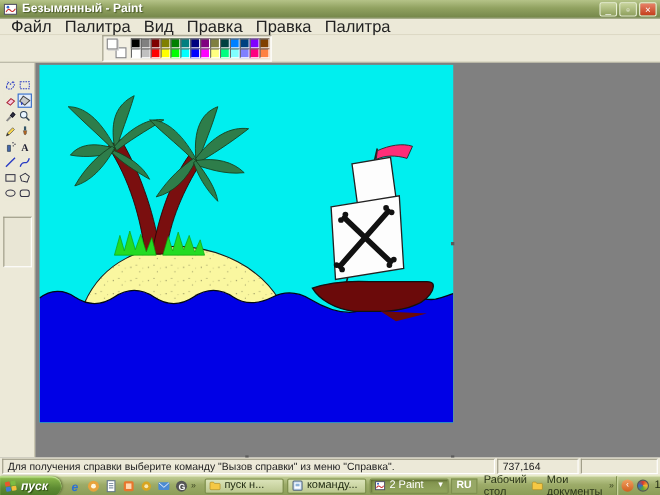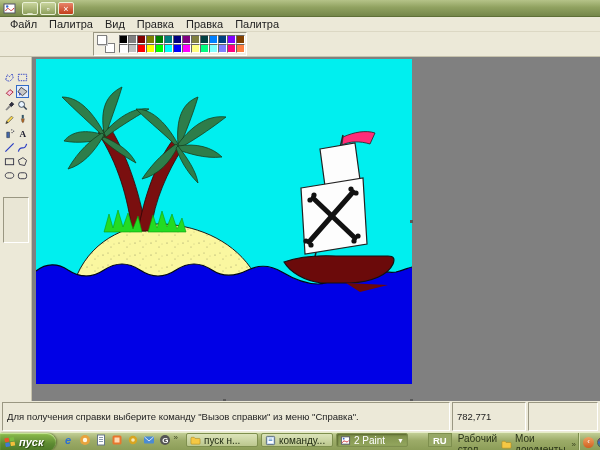--- a/index.html
+++ b/index.html
@@ -13,21 +13,21 @@
   .titlebar .title { color:#fff; font-size:11px; font-weight:bold; text-shadow:1px 1px 1px #4A5A2A; flex:1;
     white-space:nowrap; overflow:hidden; }
   .winbtn { width:16px; height:13px; margin-left:2px; border-radius:2px; font-size:9px; line-height:12px;
     text-align:center; color:#fff; border:1px solid #E9F0D5;
     background:linear-gradient(#C8D49C,#8FA05E); }
   .winbtn.close { background:linear-gradient(#E8846A,#C33D1A); }
 
   
   .menubar { height:15px; display:flex; align-items:center; background:#ECE9D8; border-bottom:1px solid #DCD8C4;
     padding-left:4px; }
-  .menu-item { font-size:11px; color:#222; padding:2px 6px; white-space:nowrap; }
+  .menu-item { font-size:15px; color:#222; padding:2px 6px; white-space:nowrap; }
 
   
   .palettebar { height:25px; background:#ECE9D8; display:flex; align-items:center; border-bottom:1px solid #C6C2AC; }
   .palette-box { margin-left:93px; display:flex; align-items:center; background:#F2EFE2; padding:1px;
     border:1px solid; border-color:#9a9782 #fff #fff #9a9782; }
   .color-indicator { width:22px; height:20px; position:relative; margin-right:2px; }
   .color-indicator .fg,.color-indicator .bg { position:absolute; width:10px; height:10px;
     border:1px solid #808080; background:#fff; }
   .color-indicator .bg { right:2px; bottom:1px; }
   .color-indicator .fg { left:2px; top:1px; box-shadow:1px 1px 0 #ccc; }
@@ -45,48 +45,48 @@
   .tool-options { width:26px; height:46px; margin-top:14px; background:#E9E6D5;
     border:1px solid; border-color:#9a9782 #fff #fff #9a9782; }
   .canvas-wrap { position:relative; margin:2px 0 0 4px; }
   svg.canvas { display:block; background:#00EFEF; }
   .handle { position:absolute; width:3px; height:3px; background:#5A5A5A; }
   .handle.rm { right:-1px; top:161px; }
   .handle.bm { left:187px; bottom:-1px; }
   .handle.br { right:-1px; bottom:-1px; }
 
   
-  .statusbar { height:31px; background:#ECE9D8; display:flex; gap:2px; padding:1px 2px; font-size:9.5px; color:#222; }
+  .statusbar { height:16px; background:#ECE9D8; display:flex; gap:2px; padding:1px 2px; font-size:9.5px; color:#222; }
   .status-panel { border:1px solid; border-color:#9a9782 #fff #fff #9a9782; padding:0 4px; white-space:nowrap;
     overflow:hidden; display:flex; align-items:center; }
   .status-panel.help { flex:1; }
   .status-panel.coords { width:74px; flex:0 0 auto; }
   .status-panel.size { width:70px; flex:0 0 auto; }
 
   
-  .taskbar { height:18px; display:flex; align-items:flex-start;
+  .taskbar { height:18px; display:flex; align-items:center;
     background:linear-gradient(#C2CE96,#9CAB68 45%,#8C9D58); border-top:1px solid #E6EDC8; }
   .startbtn { height:18px; display:flex; align-items:center; gap:3px; padding:0 12px 0 4px;
     background:linear-gradient(#8FBE4F,#5D8A32 60%,#4E7A28); border-radius:0 9px 9px 0;
     box-shadow:inset 0 1px 1px #C8E89A, 1px 0 2px #5F7038; }
   .startbtn .label { color:#fff; font-weight:bold; font-style:italic; font-size:11px; text-shadow:1px 1px 1px #2E4A12; }
   .startbtn svg { width:12px; height:12px; }
   .quicklaunch { display:flex; align-items:center; gap:2px; margin-left:6px; }
   .ql { width:14px; height:14px; display:flex; align-items:center; justify-content:center; }
   .ql svg { width:12px; height:12px; }
   .chev { font-size:8px; color:#3A4420; padding:0 2px; }
   .taskbtns { display:flex; gap:3px; margin-left:6px; }
   .taskbtn { width:72px; height:14px; display:flex; align-items:center; gap:3px; padding:0 3px;
     background:linear-gradient(#DCE4BA,#BBC78E); border:1px solid #7E8F4E; border-radius:2px;
     font-size:10px; color:#1E2810; white-space:nowrap; overflow:hidden; }
   .taskbtn svg { width:11px; height:11px; flex:0 0 auto; }
   .taskbtn .lbl { overflow:hidden; flex:1; }
   .taskbtn.active { background:linear-gradient(#7F914C,#93A65E); color:#fff; box-shadow:inset 1px 1px 2px #5A682F; }
   .taskbtn .drop { font-size:7px; }
-  .langbox { margin-left:20px; height:14px; padding:0 4px; background:#97A866; color:#fff; font-size:9.5px;
+  .langbox { margin-left:2px; height:14px; padding:0 4px; background:#97A866; color:#fff; font-size:9.5px;
     font-weight:bold; display:flex; align-items:center; border:1px solid #7E8F4E; }
   .desktopbar { display:flex; align-items:center; gap:4px; margin-left:6px; font-size:10px; color:#2A3418; }
   .desktopbar svg { width:11px; height:11px; }
   .tray { margin-left:auto; height:18px; display:flex; align-items:center; gap:3px; padding:0 6px 0 4px;
     border-left:1px solid #7E8F4E; box-shadow:inset 1px 0 0 #D6E0AC; }
   .tray .hidebtn { width:11px; height:11px; border-radius:50%; background:linear-gradient(#F0A060,#D06020);
     color:#fff; font-size:8px; line-height:10px; text-align:center; }
   .tray .trayicon { width:11px; height:11px; border-radius:50%;
     background:conic-gradient(#D93A2B,#F2B632,#58A837,#2F6FC4,#D93A2B); border:1px solid #555; }
   .tray .clock { font-size:10px; color:#1E2810; margin-left:2px; }
@@ -95,20 +95,21 @@
 <body>
 
 <div class="screen">
 
   <div class="titlebar">
     <svg class="appicon" viewBox="0 0 13 13">
       <rect x="1" y="2" width="11" height="9" fill="#fff" stroke="#556"></rect>
       <path d="M2.5 9 Q4.5 5 6.5 7.5 T11 6" fill="none" stroke="#C33"></path>
       <circle cx="4.2" cy="4.5" r="1.2" fill="#36C"></circle>
     </svg>
+    <span class="title">Безымянный - Paint</span>
     <span class="winbtn">_</span>
     <span class="winbtn">▫</span>
     <span class="winbtn close">×</span>
   </div>
 
   <div class="menubar" id="menu-items">
       <div class="menu-item">Файл</div>
       <div class="menu-item">Палитра</div>
       <div class="menu-item">Вид</div>
       <div class="menu-item">Правка</div>
@@ -323,21 +324,21 @@
         </g>
       </svg>
       <span class="handle rm"></span>
       <span class="handle bm"></span>
       <span class="handle br"></span>
     </div>
   </div>
 
   <div class="statusbar">
     <div class="status-panel help">Для получения справки выберите команду "Вызов справки" из меню "Справка".</div>
-    <div class="status-panel coords">782,771</div>
+    <div class="status-panel coords">737,164</div>
     <div class="status-panel size"></div>
   </div>
 
   <div class="taskbar">
     <div class="startbtn">
       <svg viewBox="0 0 12 12">
         <g transform="rotate(-10 6 6)">
           <rect x="1" y="1.5" width="4.4" height="4" rx="0.8" fill="#E8572B"></rect>
           <rect x="6.2" y="1.5" width="4.4" height="4" rx="0.8" fill="#7DBB42"></rect>
           <rect x="1" y="6.3" width="4.4" height="4" rx="0.8" fill="#3D7BD6"></rect>

